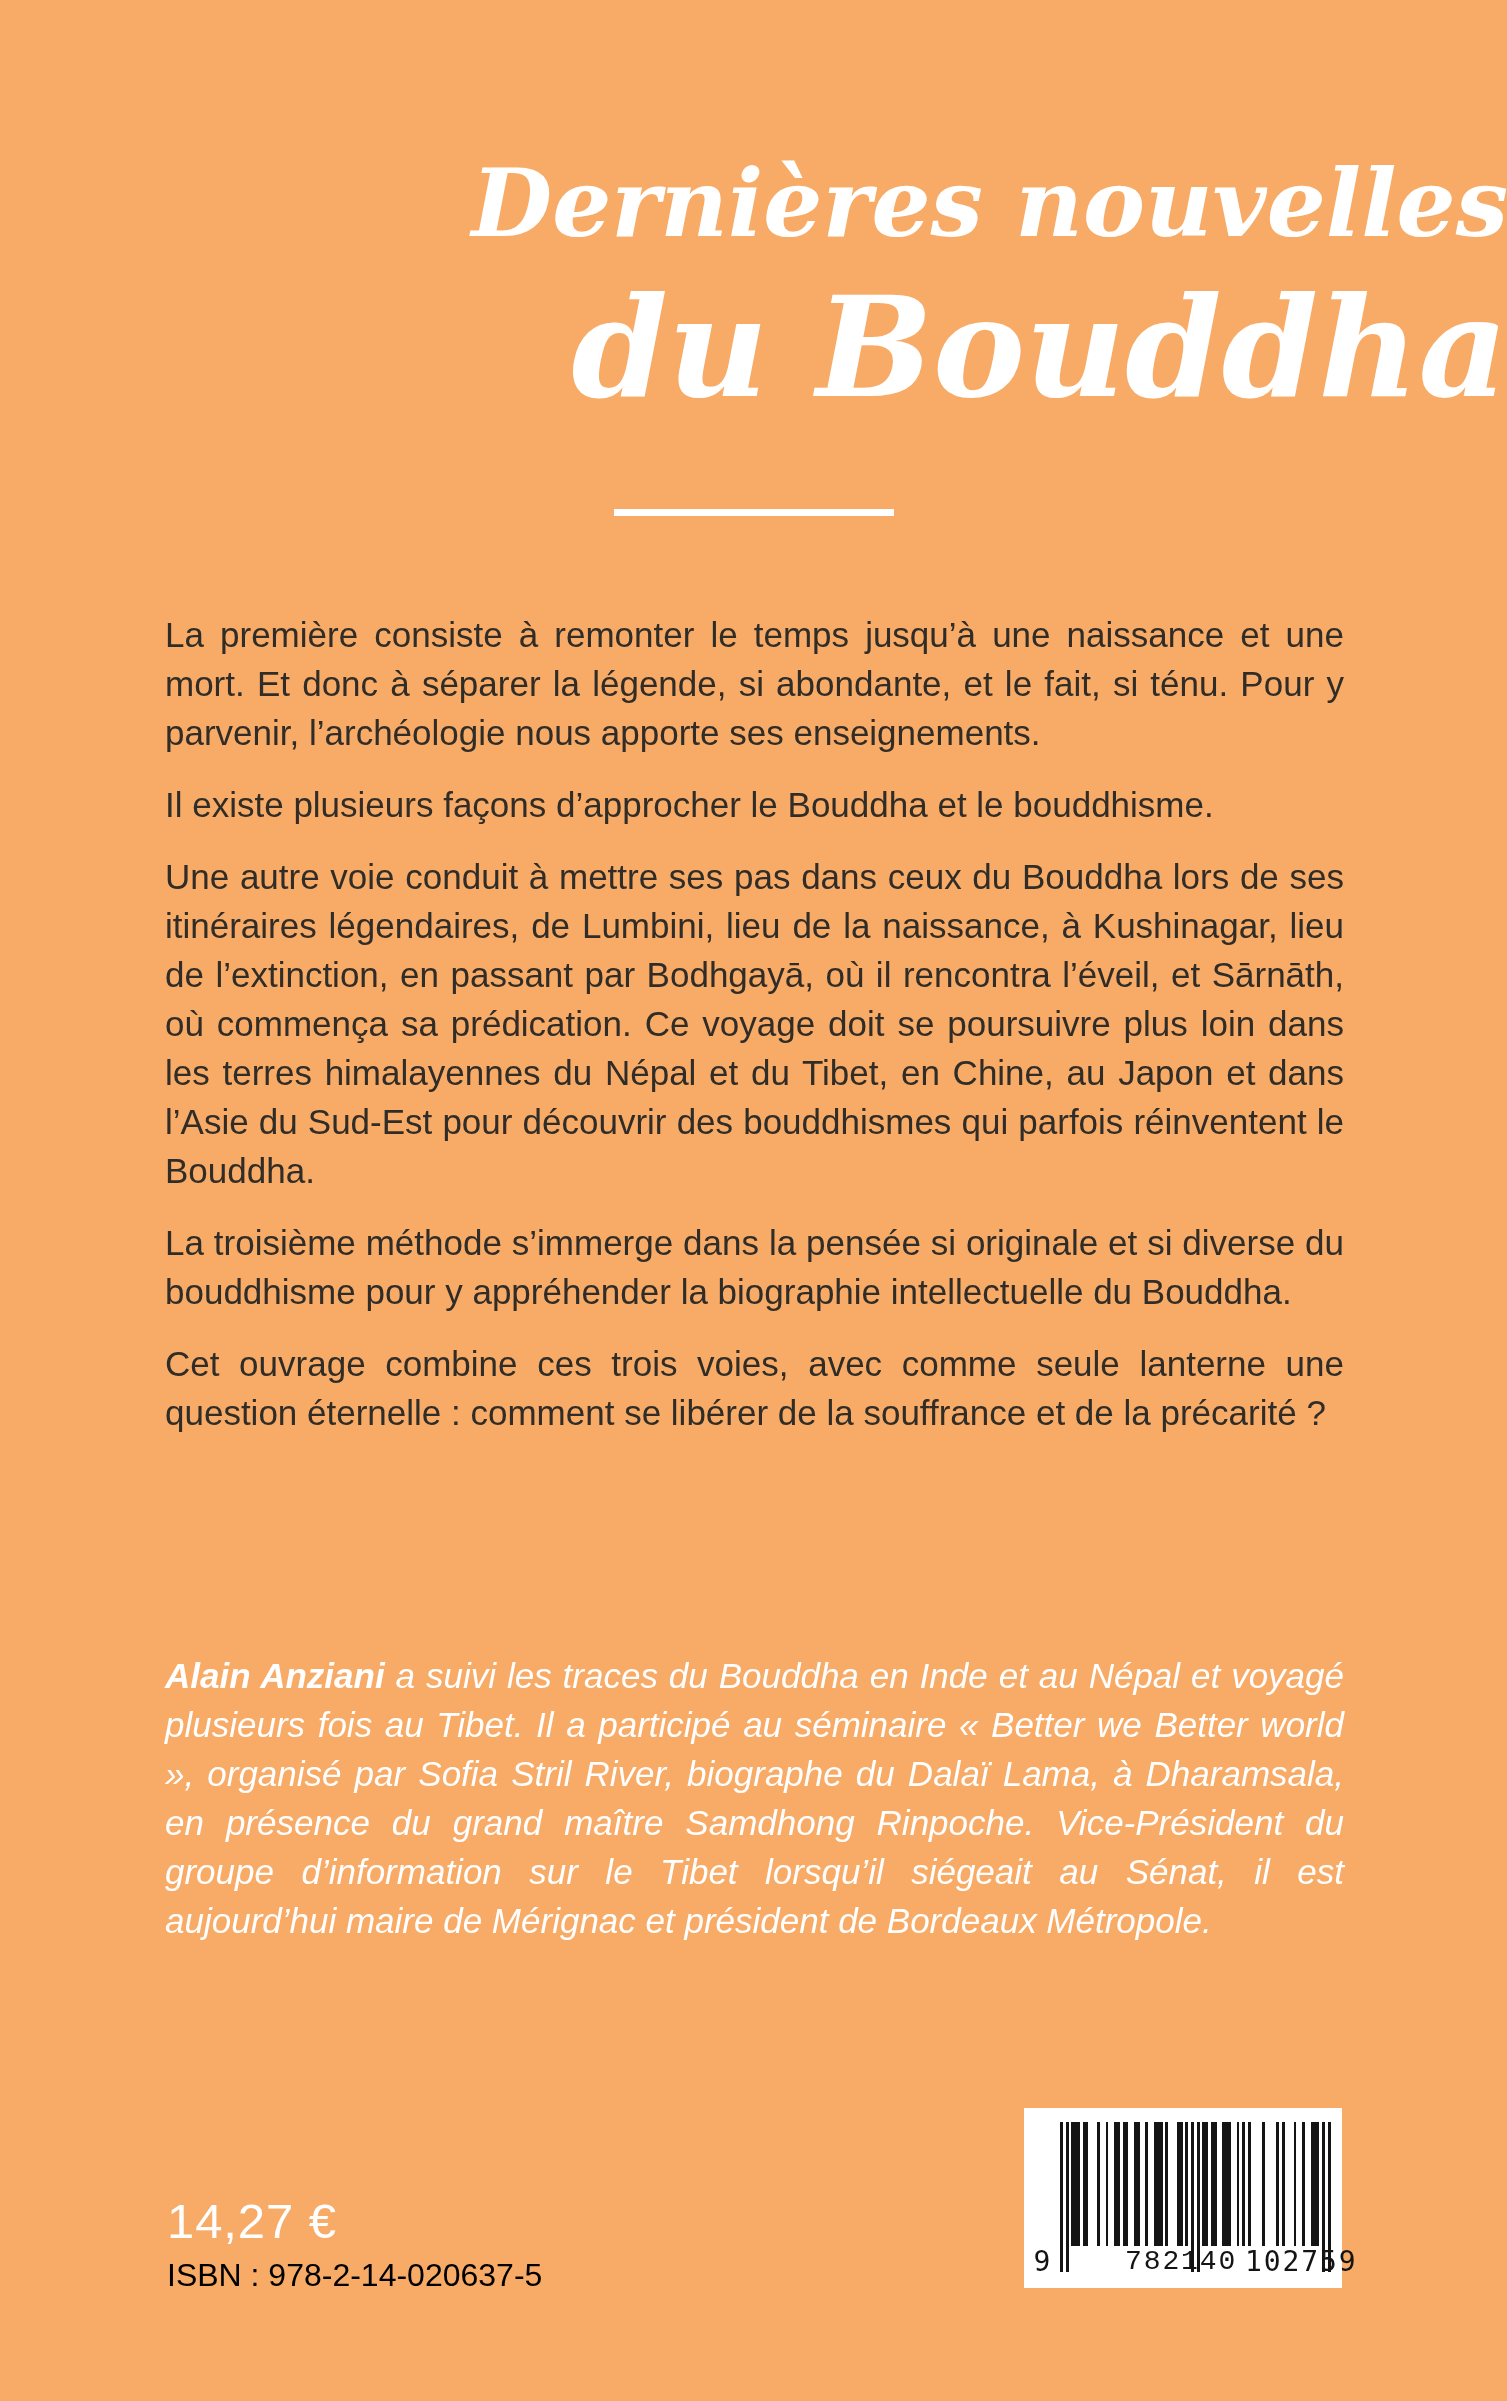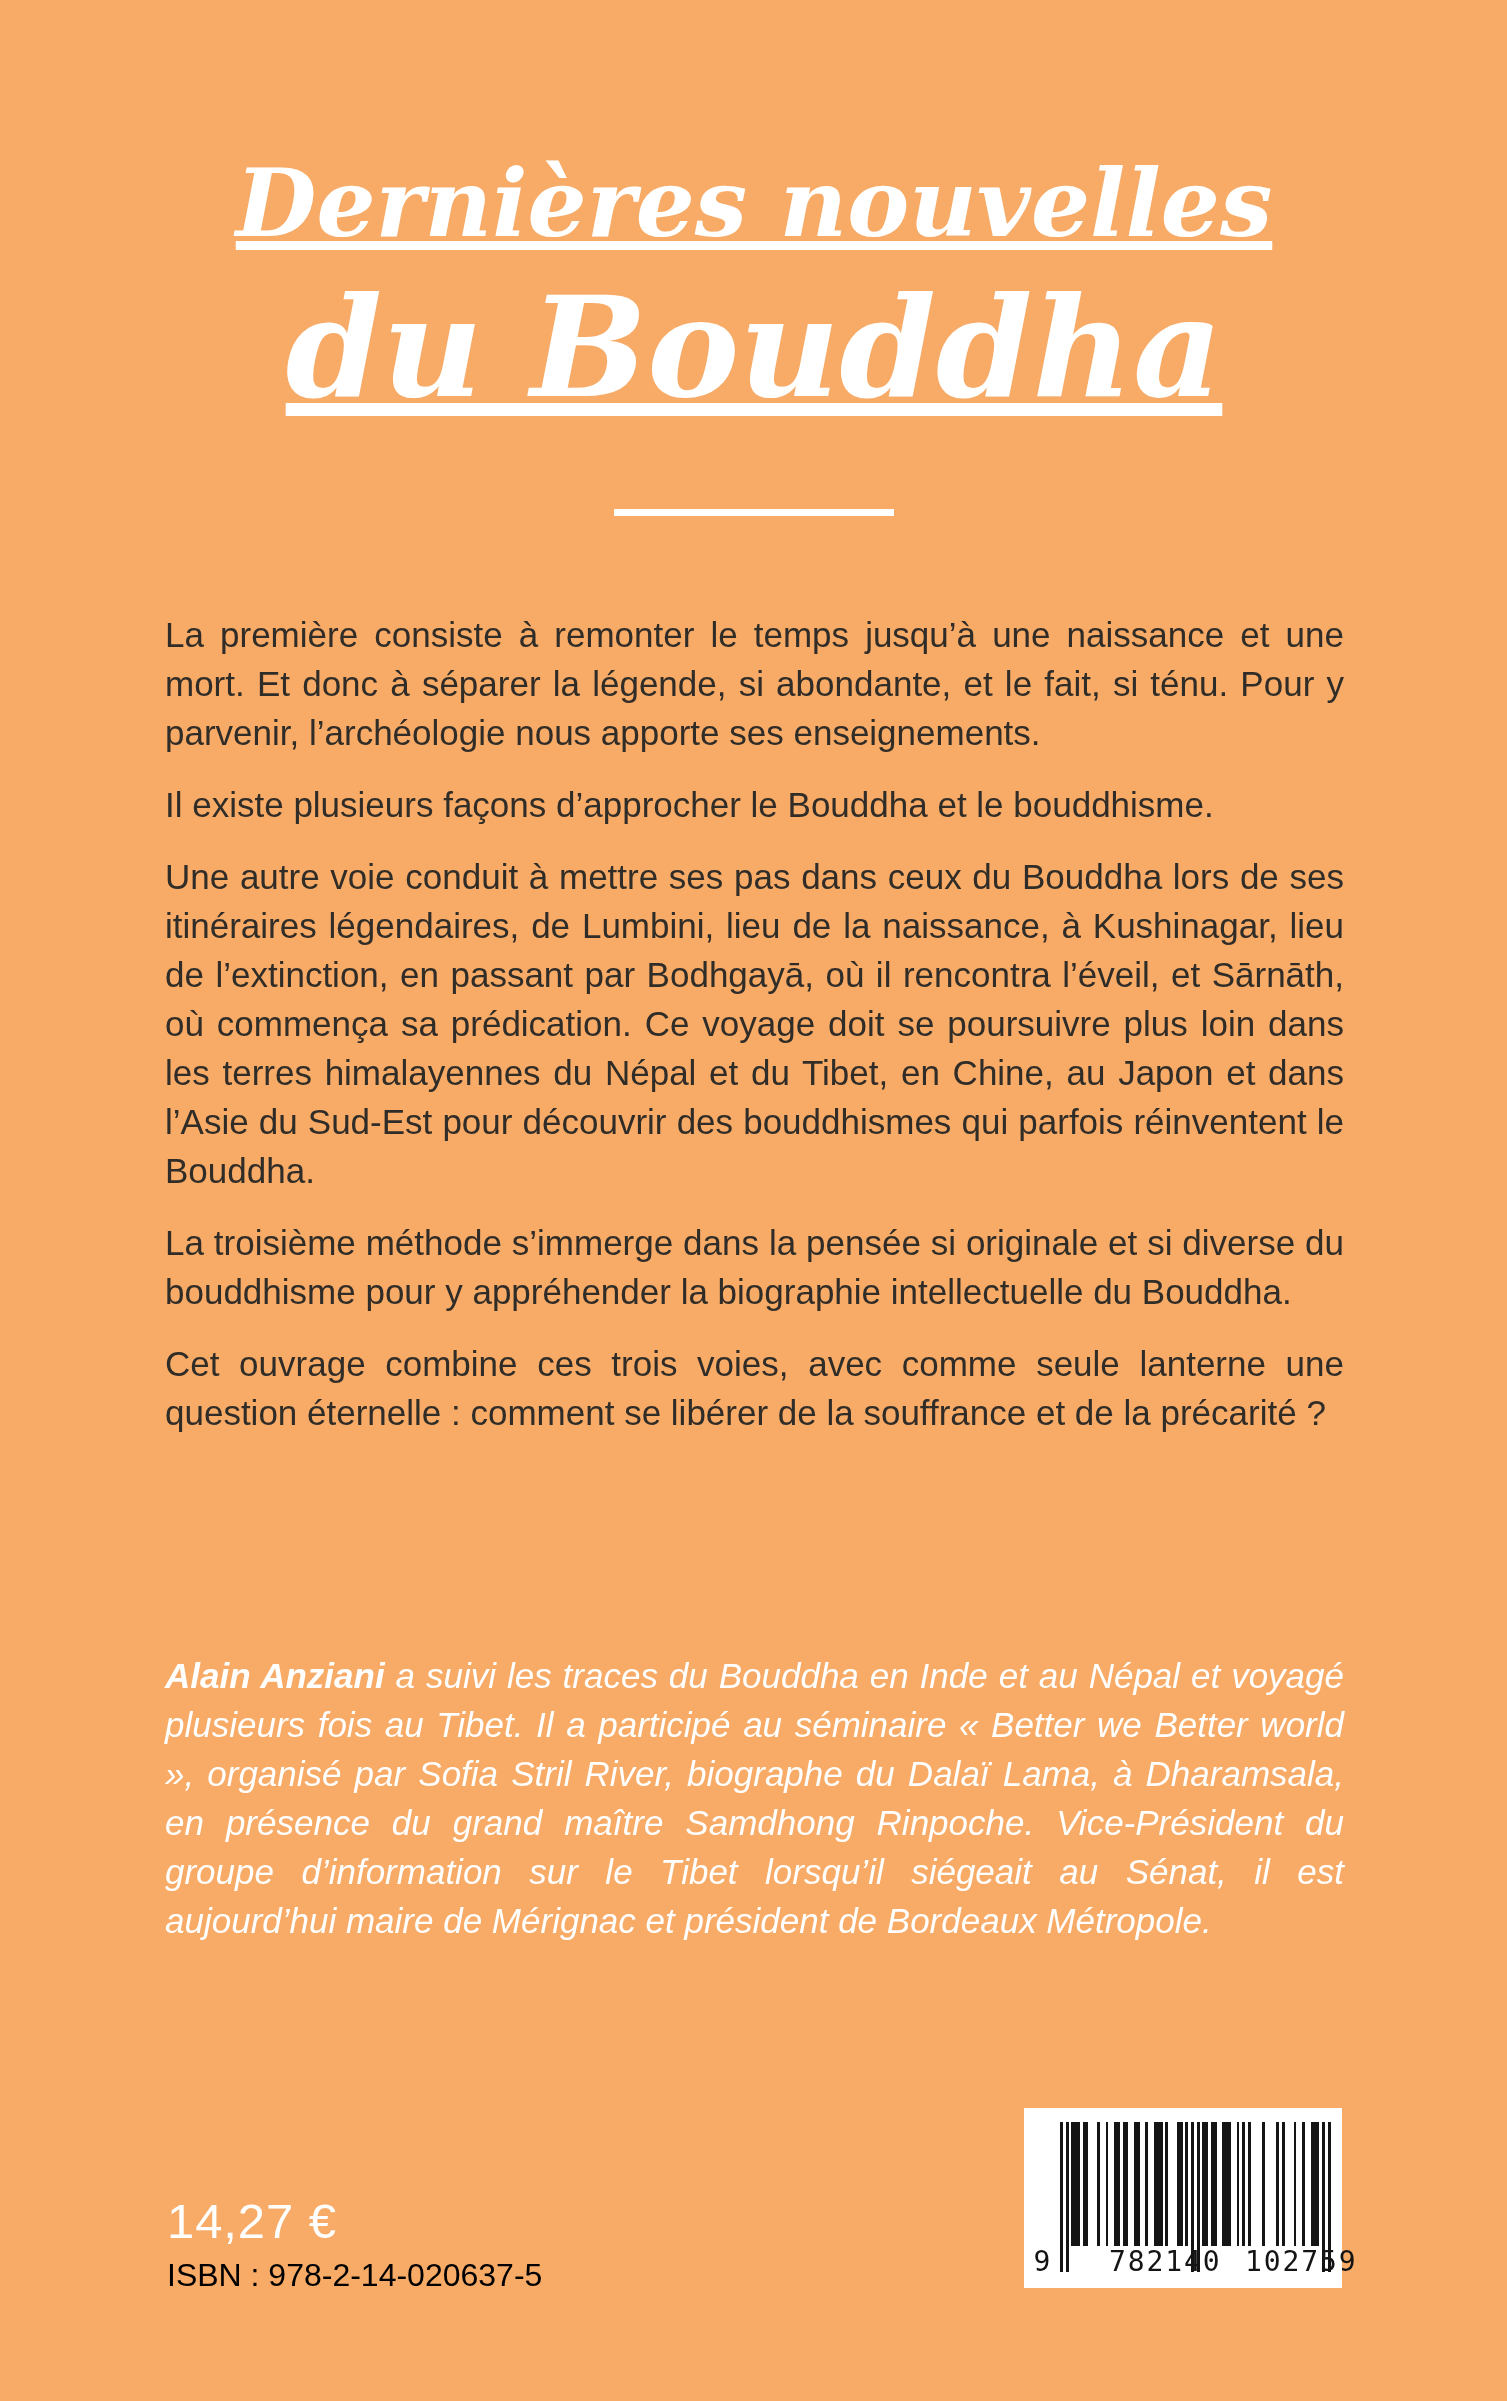--- a/index.html
+++ b/index.html
@@ -8,27 +8,26 @@
     width: 1508px;
     height: 2402px;
     background: #F7AB67;
     overflow: hidden;
     font-family: "Liberation Sans", sans-serif;
   }
   .title-line {
     position: absolute;
     left: 0;
     width: 100%;
-    text-align: center;
+    text-align: right;
     color: #FFFFFF;
     font-family: "DejaVu Serif", serif;
     font-style: italic;
     font-weight: 700;
     white-space: nowrap;
-    text-decoration: underline;
   }
   .title-line-1 { top: 142px; font-size: 93px;  line-height: 123px; }
   .title-line-2 { top: 257px; font-size: 138px; line-height: 182px; }
   .divider {
     position: absolute;
     top: 509px;
     left: 614px;
     width: 280px;
     height: 6.6px;
     background: #FFFFFF;
@@ -97,21 +96,21 @@
   .bc-digit {
     position: absolute;
     color: #141414;
     font-family: "DejaVu Sans Mono", monospace;
     font-size: 28px;
     line-height: 32px;
     top: 138px;
     white-space: nowrap;
   }
   .bc-digit-first { left: 9.5px; }
-  .bc-digit-left  { left: 85px;  letter-spacing: 1.9px; }
+  .bc-digit-left  { left: 101px;  letter-spacing: 1.9px; font-family: Liberation Mono, monospace; }
   .bc-digit-right { left: 221px; letter-spacing: 1.9px; }
 </style>
 </head>
 <body>
 
 <div class="cover">
 
   <div class="title-line title-line-1">Dernières nouvelles</div>
 
   <div class="title-line title-line-2">du Bouddha</div>

